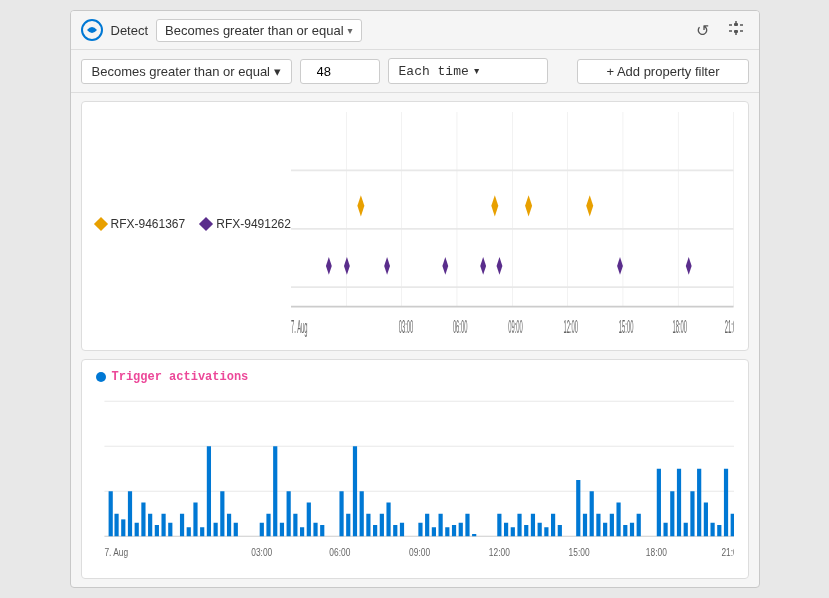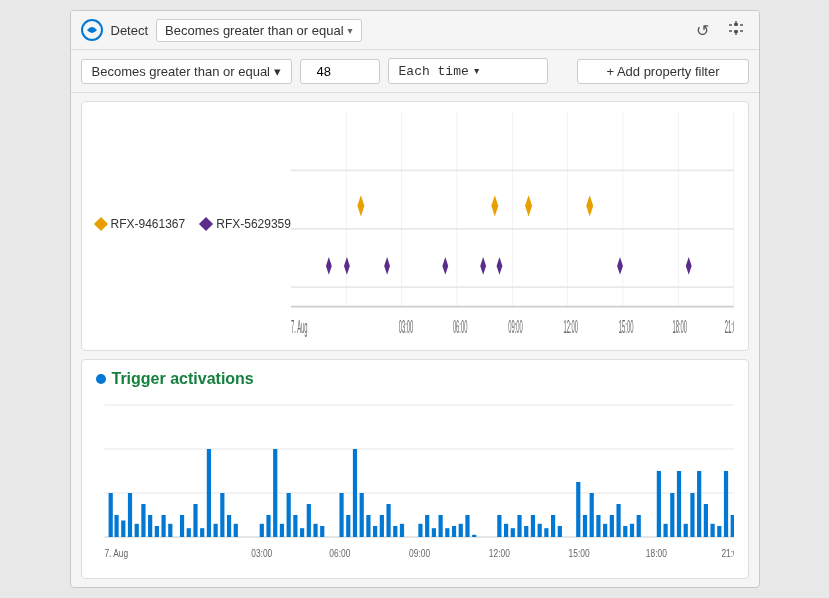--- a/index.html
+++ b/index.html
@@ -170,23 +170,24 @@
       padding: 10px 14px 8px 14px;
       height: 220px;
       display: flex;
       flex-direction: column;
     }
     .bar-chart-legend {
       display: flex;
       align-items: center;
       gap: 6px;
       margin-bottom: 6px;
-      font-size: 16px;
+      font-size: 12px;
       font-weight: 600;
-      color: #15803d;
+      color: #ec4899;
+      font-family: Liberation Mono, monospace;
     }
     .bar-legend-dot {
       width: 10px;
       height: 10px;
       border-radius: 50%;
       background: #0078d4;
     }
     .bar-svg-container {
       flex: 1;
     }
@@ -242,21 +243,21 @@
   <div class="charts-area">
 
     <div class="scatter-chart">
       <div class="chart-legend">
         <div class="legend-item">
           <span class="legend-dot" style="background:#e8a000;"></span>
           <span>RFX-9461367</span>
         </div>
         <div class="legend-item">
           <span class="legend-dot" style="background:#5a2d8c;"></span>
-          <span>RFX-5629359</span>
+          <span>RFX-9491262</span>
         </div>
       </div>
       <div class="scatter-svg-container">
         <svg width="100%" height="100%" viewBox="0 0 760 130" preserveAspectRatio="none">
 
           <line x1="0" y1="33" x2="760" y2="33" stroke="#e8e8e8" stroke-width="1"></line>
           <line x1="0" y1="66" x2="760" y2="66" stroke="#e8e8e8" stroke-width="1"></line>
           <line x1="0" y1="99" x2="760" y2="99" stroke="#e8e8e8" stroke-width="1"></line>
 
           <line x1="95" y1="0" x2="95" y2="110" stroke="#e8e8e8" stroke-width="1"></line>

